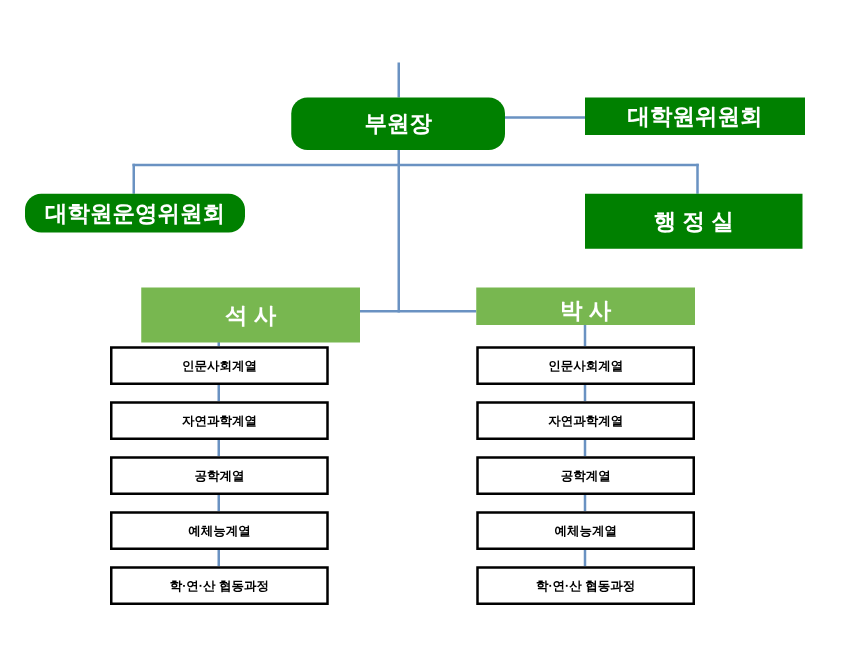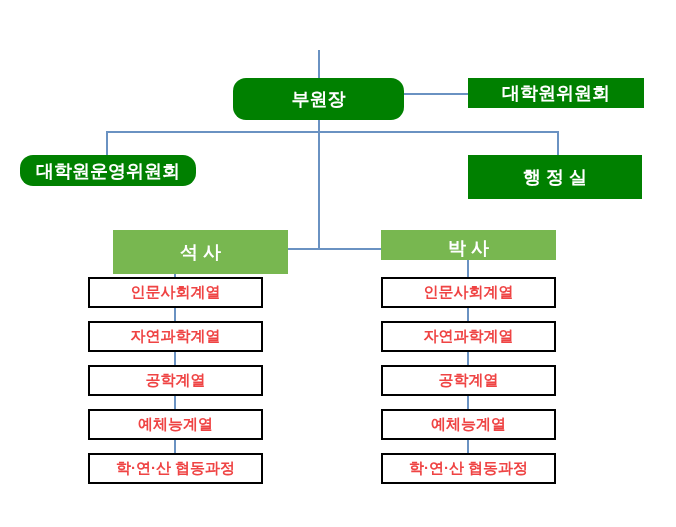--- a/index.html
+++ b/index.html
@@ -16,21 +16,21 @@
     display: flex;
     align-items: center;
     justify-content: center;
     box-sizing: border-box;
     font-weight: bold;
     white-space: pre;
     text-align: center;
   }
   .node-dark  { background: #008000; color: #ffffff; font-size: 18px; }
   .node-light { background: #78B750; color: #ffffff; font-size: 18px; }
-  .node-plain { background: #ffffff; color: #ef4444; font-size: 15px; border: 2px solid #000000; }
+  .node-plain { background: #ffffff; color: #000000; font-size: 10px; border: 2px solid #000000; }
   .line { position: absolute; background: #6A92C2; }
   .line.v { width: 2px; }
   .line.h { height: 2px; }
 </style>
 </head>
 <body>
 
 <div class="canvas">
 
   <div class="line v" style="left:318px; top:50px;  height:28px;"></div>

